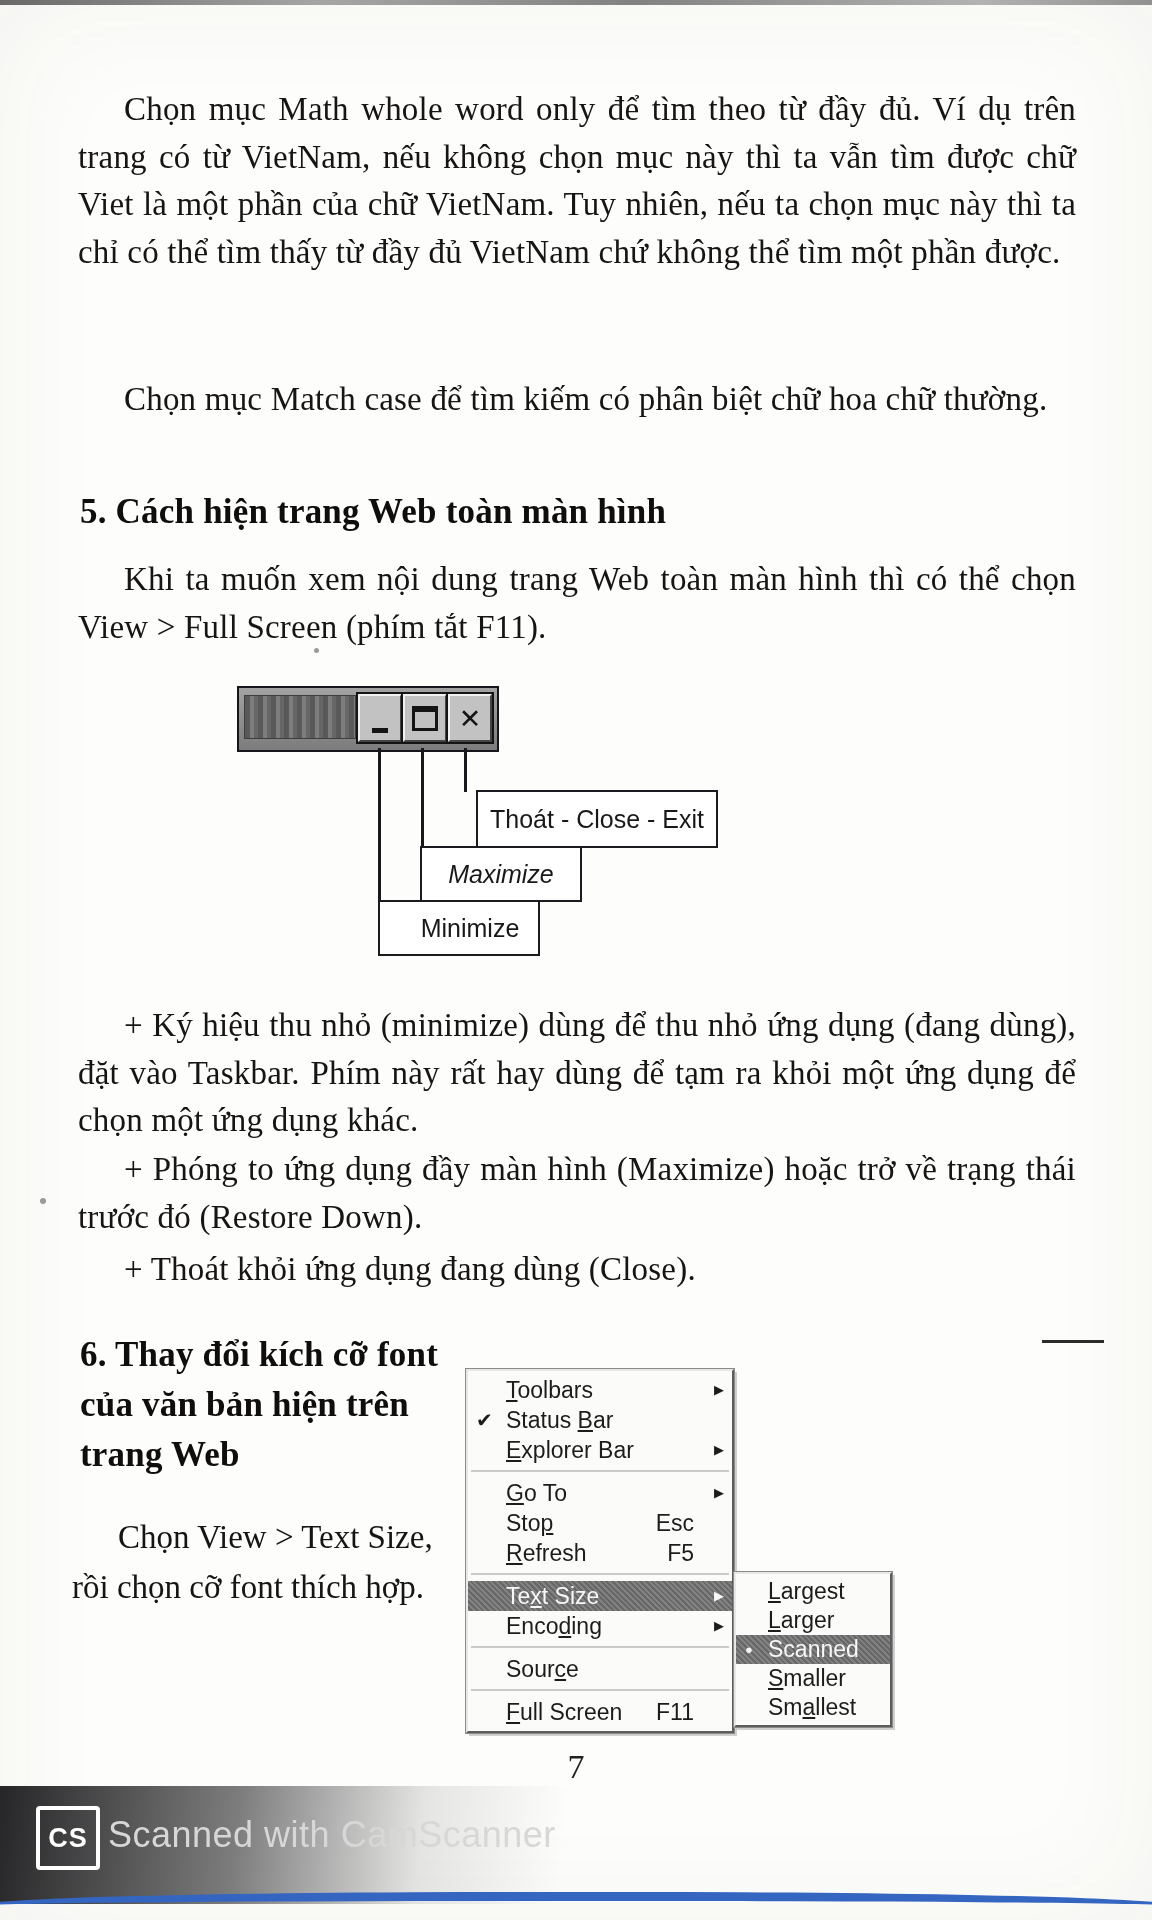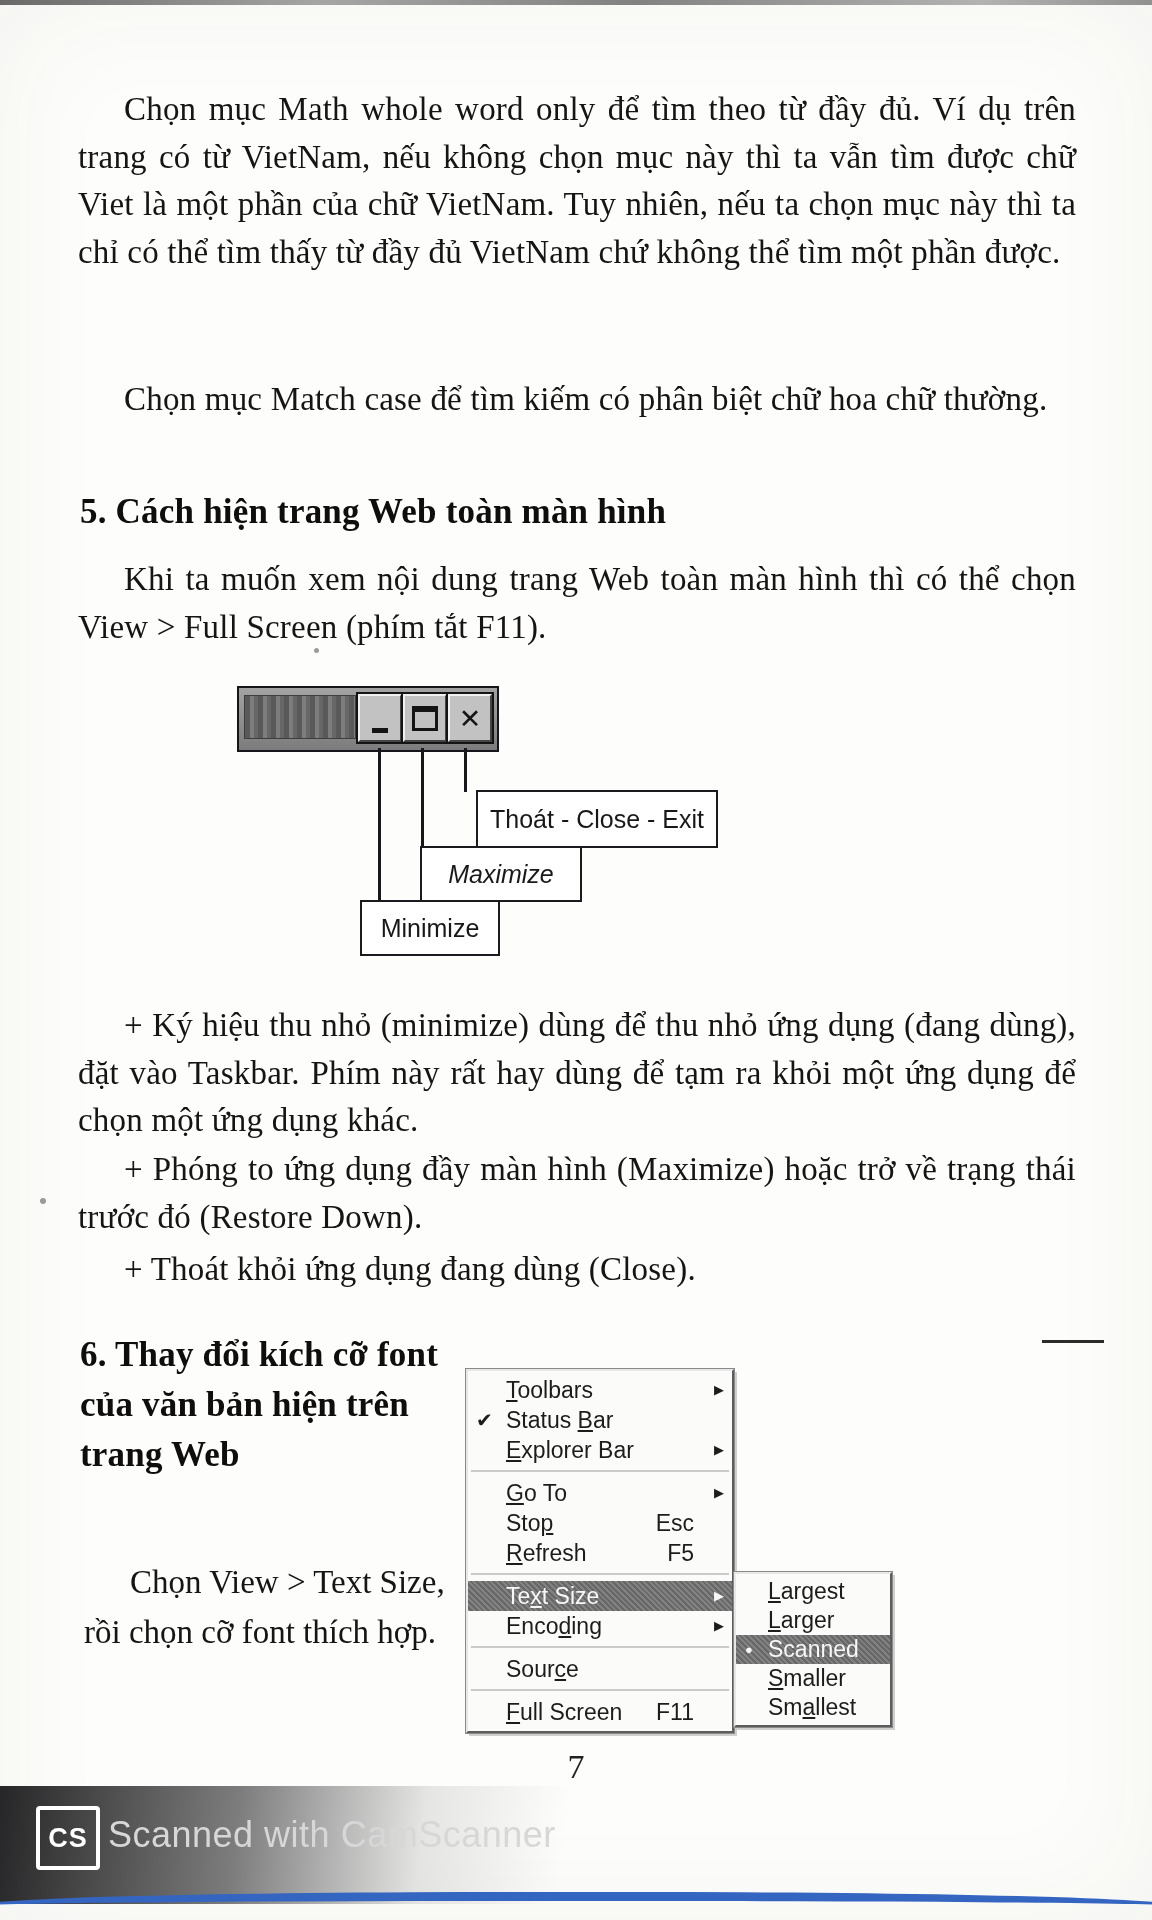--- a/index.html
+++ b/index.html
@@ -8,21 +8,21 @@
     box-shadow:inset 0 0 120px rgba(60,50,40,.05);}
   u{text-decoration:underline;text-underline-offset:2px;}
 
   
   .body-text{position:absolute;left:78px;width:998px;font-size:33px;line-height:47.5px;
     text-align:justify;text-indent:46px;letter-spacing:.2px;}
   #p1{top:86px}#p2{top:376px}#p3{top:556px}#p4{top:1002px}#p5{top:1146px}#p6{top:1246px}
   .heading{position:absolute;left:80px;font-weight:bold;font-size:35px;color:#0f0e0c;letter-spacing:.2px;}
   #h5{top:492px}
   #h6{top:1330px;line-height:50px;}
-  .body-col{position:absolute;left:84px;top:1512px;font-size:33px;line-height:50px;margin-top:45px;}
+  .body-col{position:absolute;left:72px;top:1512px;font-size:33px;line-height:50px;}
   .body-col .indent{padding-left:46px;}
 
   
   .titlebar{position:absolute;left:237px;top:686px;width:258px;height:62px;
     background:linear-gradient(#a3a3a3,#7c7c7c);border:2px solid #15151a;}
   .tb-texture{position:absolute;left:5px;top:7px;width:110px;height:42px;
     background:repeating-linear-gradient(90deg,#595959 0 5px,#7d7d7d 5px 9px,#676767 9px 13px);
     border:1px solid #3e3e3e;}
   .winbtn{position:absolute;top:6px;width:40px;height:44px;background:#c2c2c2;
     border:2px solid;border-color:#f0f0f0 #454545 #454545 #f0f0f0;
@@ -33,21 +33,21 @@
   .g-close{font:bold 27px "DejaVu Sans",sans-serif;color:#141414;line-height:1;}
   .conn{position:absolute;width:3px;background:#18181c;}
   .conn-close{left:464px;top:748px;height:44px;}
   .conn-max{left:421px;top:748px;height:100px;}
   .conn-min{left:378px;top:748px;height:154px;}
   .callout{position:absolute;background:#fff;border:2px solid #1b1b1f;
     font:25px/1 "Liberation Sans","DejaVu Sans",sans-serif;color:#181818;
     display:flex;align-items:center;justify-content:center;}
   .co-close{left:464px;top:790px;width:238px;height:54px;margin-left:12px;}
   .co-max{left:420px;top:846px;width:158px;height:52px;font-style:italic;}
-  .co-min{left:360px;top:900px;width:136px;height:52px;}
+  .co-min{left:378px;top:900px;width:136px;height:52px;padding-left:22px;}
 
   
   .menubar{position:absolute;left:466px;top:1333px;width:264px;height:36px;
     background:#dcdcda;border:1px solid #9c9c9c;display:flex;align-items:stretch;
     font:23px "Liberation Sans","DejaVu Sans",sans-serif;color:#1c1c1c;margin-top:44px;}
   .mb-item{padding:5px 13px 0;}
   .mb-item.active{background:#6e6e6e;color:#f5f5f5;
     background-image:repeating-linear-gradient(45deg,rgba(255,255,255,.14) 0 2px,rgba(0,0,0,.08) 2px 4px);}
   .menupanel{position:absolute;left:466px;top:1369px;width:264px;background:#fbfbf9;
     border:2px solid;border-color:#e8e8e8 #5d5d5d #5d5d5d #e8e8e8;

